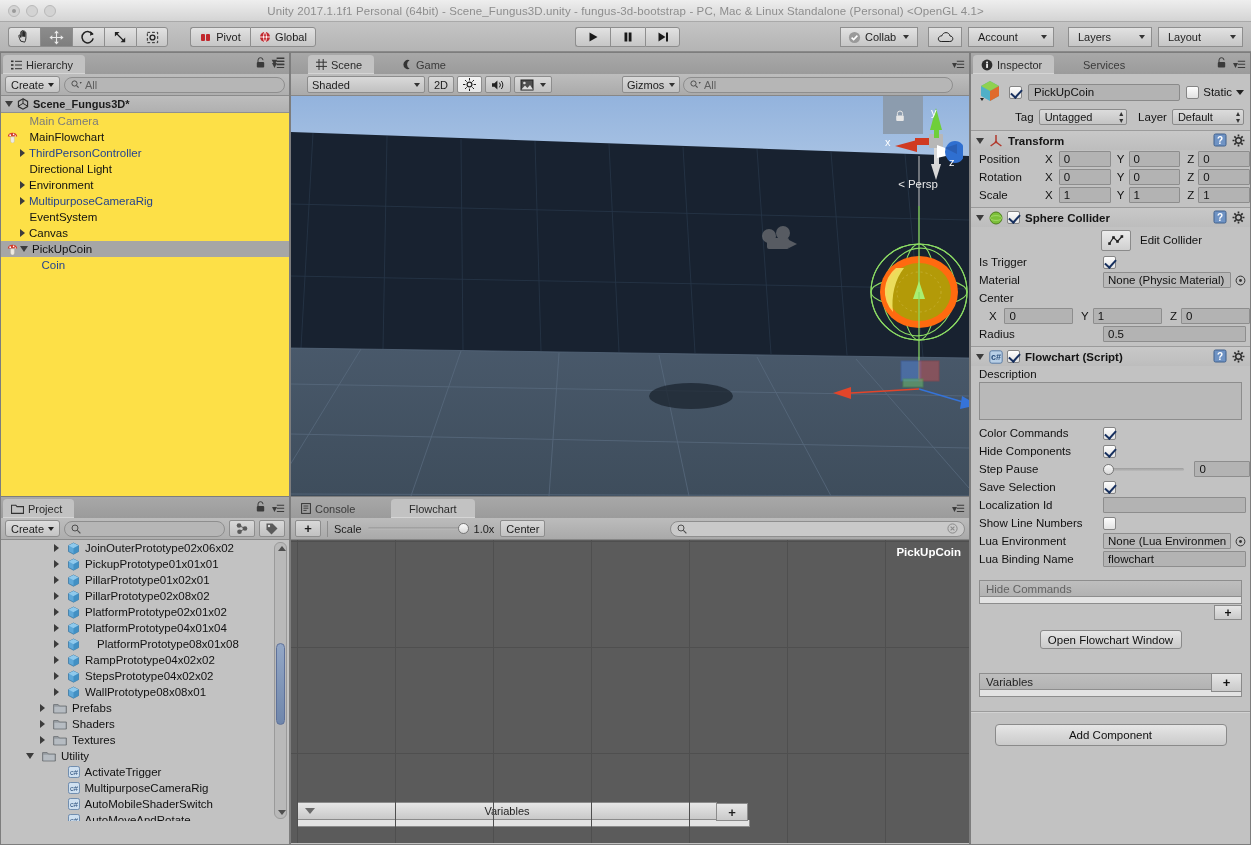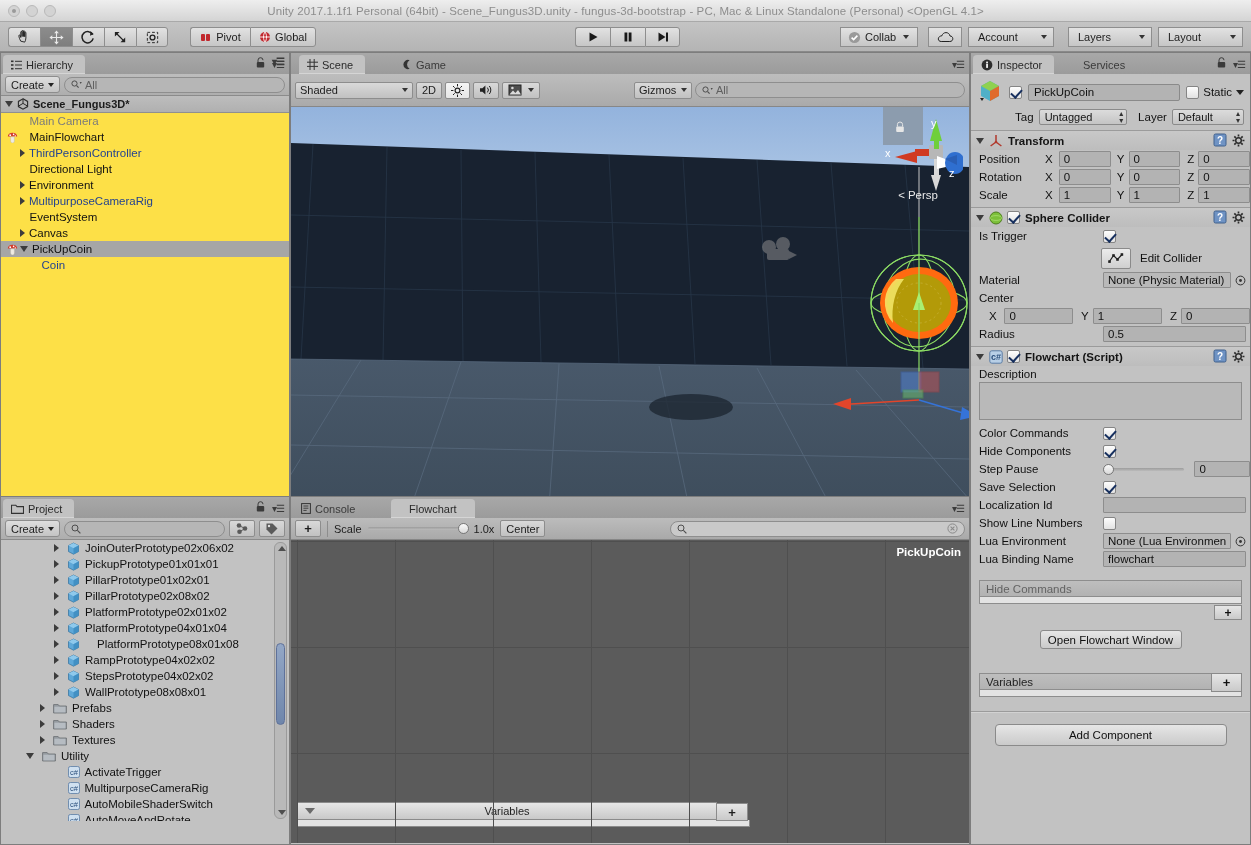--- a/index.html
+++ b/index.html
@@ -96,22 +96,22 @@
   .p-row{ height:16px; display:flex;align-items:center; gap:3px; font-size:11.5px;color:#111; }
   .ic-folder{ width:14px;height:11px;flex:none; }
   .ic-prefab{ width:13px;height:13px;flex:none; }
   .ic-script{ width:12px;height:12px;flex:none; }
   .vscroll{ position:absolute; right:2px; top:2px; width:13px; bottom:2px; background:#b9b9b9; border:1px solid #9a9a9a; border-radius:6px;}
   .vthumb{ position:absolute; left:1px; width:9px; background:linear-gradient(#93a7c6,#6f86ab); border:1px solid #5e719a; border-radius:5px;}
   .vArrow{ position:absolute;left:2.5px;width:0;height:0;border-left:4px solid transparent;border-right:4px solid transparent;}
 
   
   #scene{ left:290px; top:52px; width:680px; height:444px; }
-  .sc-subbar{ height:33px; background:linear-gradient(#bdbdbd,#aaaaaa); border-bottom:1px solid #878787;
-              display:flex;align-items:center; padding:0 4px; gap:3px;}
+  .sc-subbar{ height:22px; background:linear-gradient(#bdbdbd,#aaaaaa); border-bottom:1px solid #878787;
+              display:flex;align-items:center; padding:0 16px; gap:3px;}
   .sc-sel{ height:17px; display:flex; align-items:center; justify-content:space-between; padding:0 4px;
            background:linear-gradient(#d9d9d9,#c1c1c1); border:1px solid #8d8d8d;border-radius:2px;font-size:11px;color:#1c1c1c;}
   .mini{ height:17px;min-width:22px;padding:0 5px;display:flex;align-items:center;justify-content:center;
          background:linear-gradient(#d9d9d9,#c1c1c1);border:1px solid #8d8d8d;border-radius:2px;font-size:11px;color:#1c1c1c;}
   .mini.on{ background:linear-gradient(#f4f4f4,#e6e6e6); }
   .sc-view{ position:relative; width:678px; height:400px; overflow:hidden; background:#2b3542;}
 
   
   #console{ left:290px; top:496px; width:680px; height:349px; }
   .fc-toolbar{ height:22px; background:linear-gradient(#bcbcbc,#a9a9a9); border-bottom:1px solid #868686;
@@ -418,21 +418,21 @@
           <span class="spacer" style="width:14px"></span>
           <span class="spacer" style="width:5.5px"></span>
           <span class="spacer" style="width:4px"></span>
           <span class="nm prefab">Coin</span>
         </div>
       </div>
   </div>
 
   <div class="panel" id="scene">
     <div class="tabbar">
-      <div class="tab active" style="left:8px">
+      <div class="tab active" style="left:17px">
         <svg width="11" height="11" viewBox="0 0 11 11">
             <path d="M3 0v11M7.2 0v11M0 3.2h11M0 7.4h11" stroke="#333" stroke-width="1"></path>
           </svg>
         <span>Scene</span>
       </div>
       <div class="tab inactive" style="left:102px">
         <svg width="11" height="11" viewBox="0 0 11 11">
             <path d="M8.6 1.2a4.6 4.6 0 1 0 0 8.6A4.9 4.9 0 0 1 8.6 1.2z" fill="#333"></path>
           </svg>
         <span>Game</span>
@@ -1031,37 +1031,37 @@
             </svg>
           <svg class="gearic" viewBox="0 0 14 14">
               <circle cx="7" cy="7" r="3" fill="none" stroke="#2c2c2c" stroke-width="1.6"></circle>
               <g stroke="#2c2c2c" stroke-width="1.8">
                 <path d="M7 0.6v2.2M7 11.2v2.2M0.6 7h2.2M11.2 7h2.2M2.5 2.5l1.6 1.6M9.9 9.9l1.6 1.6M11.5 2.5L9.9 4.1M4.1 9.9l-1.6 1.6"></path>
               </g>
             </svg>
         </span>
       </div>
 
-      <div class="row">
-        <span class="lab wide">Is Trigger</span>
-        <div class="chk on"></div>
-      </div>
-
       <div class="row" style="height:26px;justify-content:flex-start;padding-left:130px;gap:9px;">
         <div style="width:30px;height:21px;background:linear-gradient(#ececec,#cfcfcf);border:1px solid #8a8a8a;border-radius:2px;display:flex;align-items:center;justify-content:center;">
           <svg width="16" height="12" viewBox="0 0 16 12">
               <path d="M1.5 9.5l4-6 4 4 4.5-5" fill="none" stroke="#222" stroke-width="1.2"></path>
               <rect x="0.2" y="8.3" width="2.6" height="2.6" fill="#222"></rect>
               <rect x="4.2" y="2.2" width="2.6" height="2.6" fill="#222"></rect>
               <rect x="8.2" y="6.2" width="2.6" height="2.6" fill="#222"></rect>
               <rect x="12.6" y="1.2" width="2.6" height="2.6" fill="#222"></rect>
             </svg>
         </div>
         <span>Edit Collider</span>
       </div>
+
+      <div class="row">
+        <span class="lab wide">Is Trigger</span>
+        <div class="chk on"></div>
+      </div>
       <div class="row">
         <span class="lab wide">Material</span>
         <div class="objfield" style="width:128px">
           <span>None (Physic Material)</span>
         </div>
         <svg width="11" height="11" viewBox="0 0 11 11">
             <circle cx="5.5" cy="5.5" r="4.4" fill="none" stroke="#333" stroke-width="1"></circle>
             <circle cx="5.5" cy="5.5" r="1.4" fill="#333"></circle>
           </svg>
       </div>

